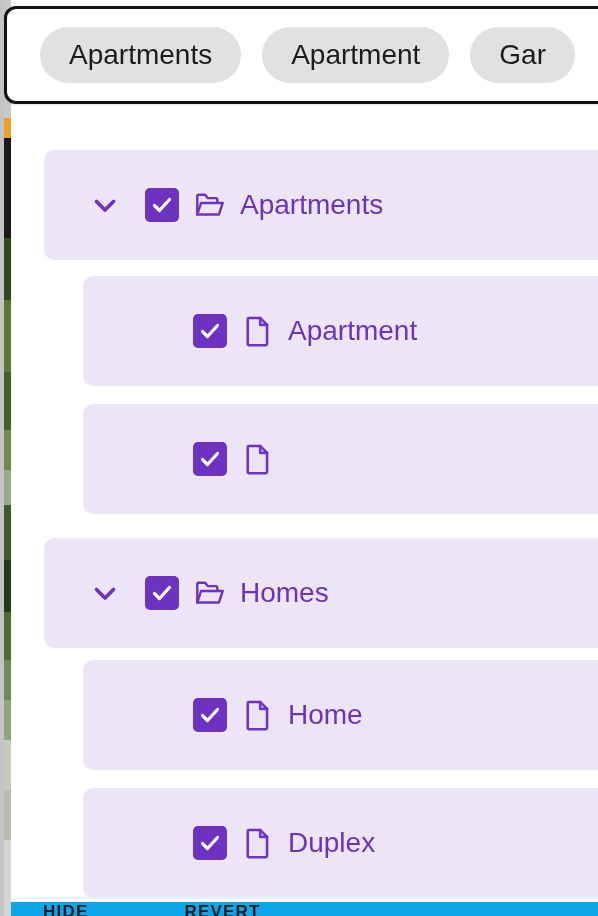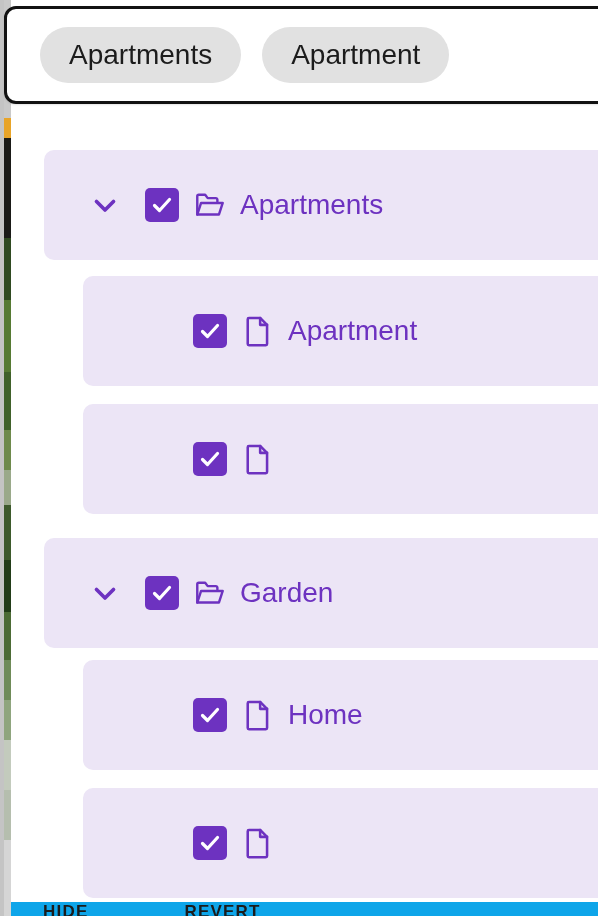--- a/index.html
+++ b/index.html
@@ -205,20 +205,23 @@
 </div>
 
 <div id="select-box">
   <div id="chip-row">
       <div class="chip">
         <span>Apartments</span>
       </div>
       <div class="chip">
         <span>Apartment</span>
       </div>
+      <div class="chip">
+        <span>Gar</span>
+      </div>
     </div>
 </div>
 
 <div id="tree-panel">
     <div class="tree-row level-0" style="top: 37px;">
       <span class="chevron-icon">
         <svg width="34" height="34" viewBox="0 0 24 24" fill="none" stroke="#6d32c0" stroke-width="2.6" stroke-linecap="round" stroke-linejoin="round">
           <polyline points="6 9.5 12 15.5 18 9.5"></polyline>
         </svg>
       </span>
@@ -272,21 +275,21 @@
         <svg width="24" height="24" viewBox="0 0 24 24" fill="none" stroke="#ffffff" stroke-width="3.2" stroke-linecap="round" stroke-linejoin="round">
           <polyline points="4.5 12.5 9.5 17.5 19.5 6.5"></polyline>
         </svg>
       </span>
       <span class="node-icon">
         <svg width="32" height="28" viewBox="0 0 24 22" fill="none" stroke="#6d32c0" stroke-width="1.9" stroke-linecap="round" stroke-linejoin="round">
           <path d="M2 18.5V4.2a1.2 1.2 0 0 1 1.2-1.2h5l2 2.6h6.4a1.2 1.2 0 0 1 1.2 1.2v1.4"></path>
           <path d="M2 18.5l3-9.1h17l-3 9.1z"></path>
         </svg>
       </span>
-      <span class="tree-label">Garden</span>
+      <span class="tree-label">Homes</span>
     </div>
     <div class="tree-row level-1" style="top: 547px;">
       <span class="tree-checkbox">
         <svg width="24" height="24" viewBox="0 0 24 24" fill="none" stroke="#ffffff" stroke-width="3.2" stroke-linecap="round" stroke-linejoin="round">
           <polyline points="4.5 12.5 9.5 17.5 19.5 6.5"></polyline>
         </svg>
       </span>
       <span class="node-icon">
         <svg width="28" height="32" viewBox="0 0 20 24" fill="none" stroke="#6d32c0" stroke-width="1.9" stroke-linecap="round" stroke-linejoin="round">
           <path d="M3.2 2.2h8.4l5.2 5.2v14.4a0.9 0.9 0 0 1-0.9 0.9H3.2a0.9 0.9 0 0 1-0.9-0.9V3.1a0.9 0.9 0 0 1 0.9-0.9z"></path>
@@ -300,14 +303,15 @@
         <svg width="24" height="24" viewBox="0 0 24 24" fill="none" stroke="#ffffff" stroke-width="3.2" stroke-linecap="round" stroke-linejoin="round">
           <polyline points="4.5 12.5 9.5 17.5 19.5 6.5"></polyline>
         </svg>
       </span>
       <span class="node-icon">
         <svg width="28" height="32" viewBox="0 0 20 24" fill="none" stroke="#6d32c0" stroke-width="1.9" stroke-linecap="round" stroke-linejoin="round">
           <path d="M3.2 2.2h8.4l5.2 5.2v14.4a0.9 0.9 0 0 1-0.9 0.9H3.2a0.9 0.9 0 0 1-0.9-0.9V3.1a0.9 0.9 0 0 1 0.9-0.9z"></path>
           <polyline points="11.6 2.2 11.6 7.4 16.8 7.4"></polyline>
         </svg>
       </span>
+      <span class="tree-label">Duplex</span>
     </div>
   </div>
 
 </body></html>

